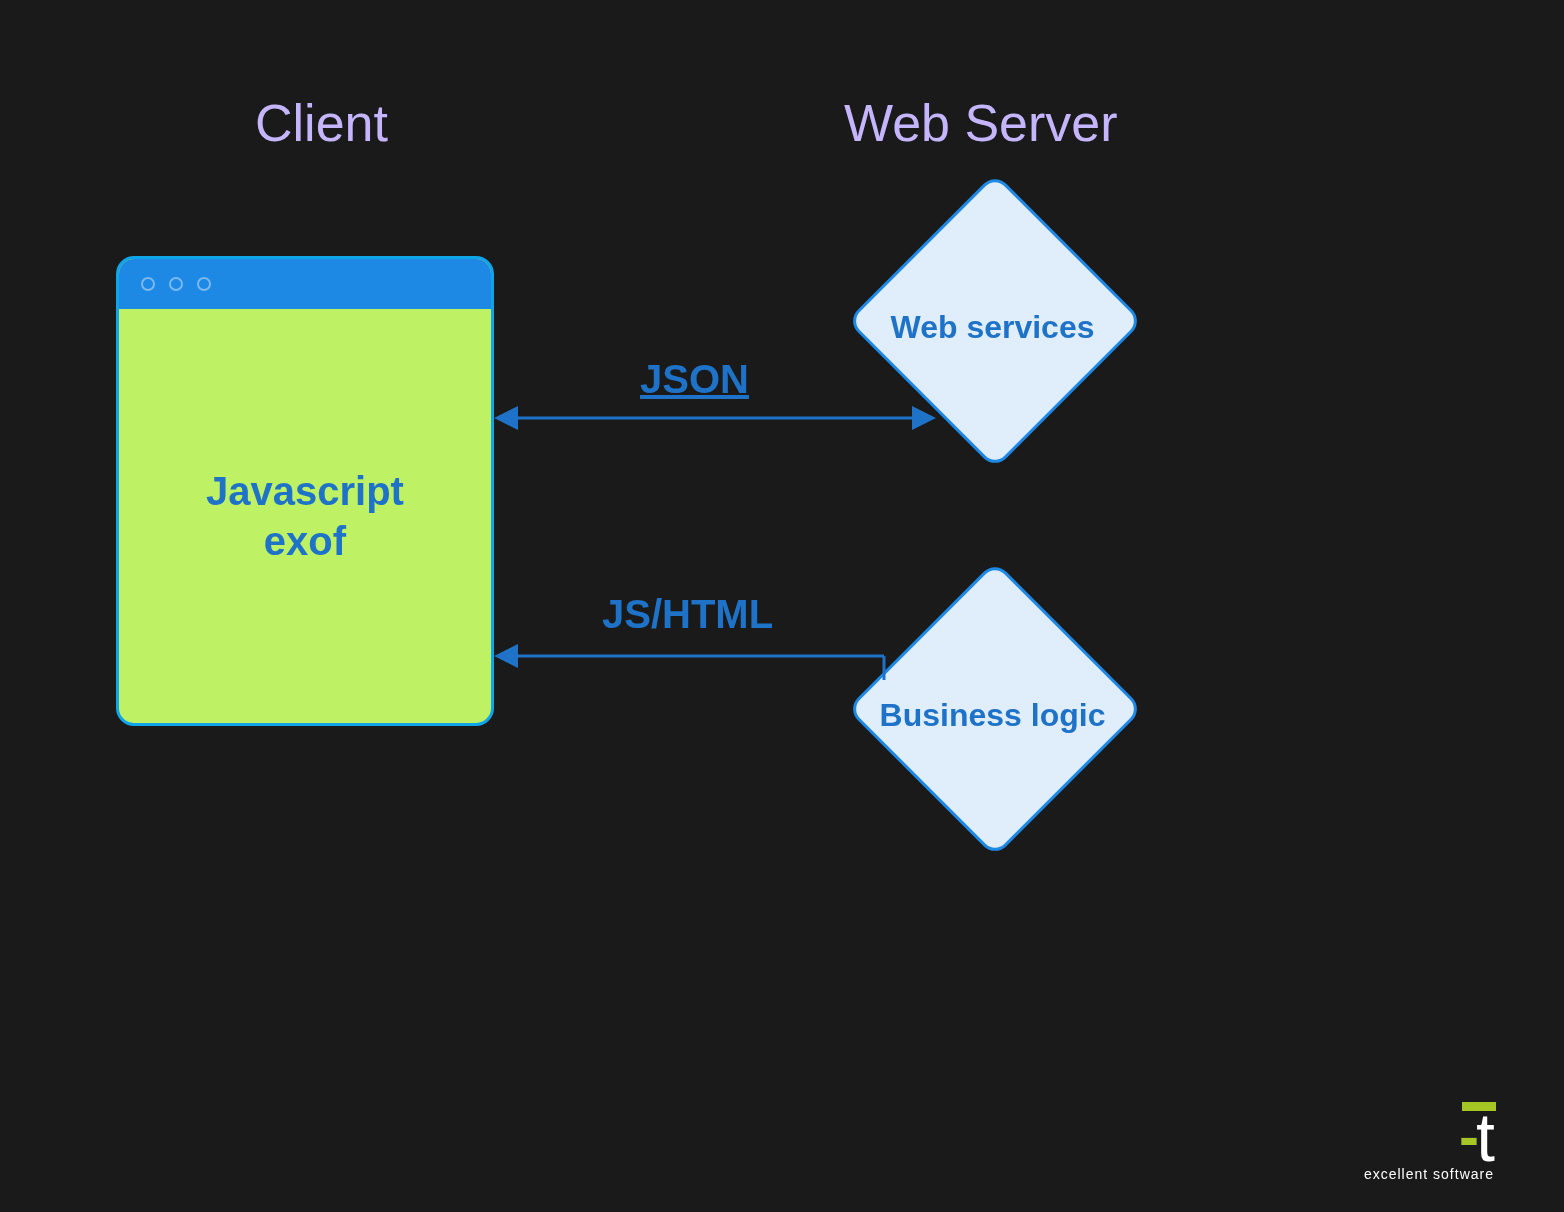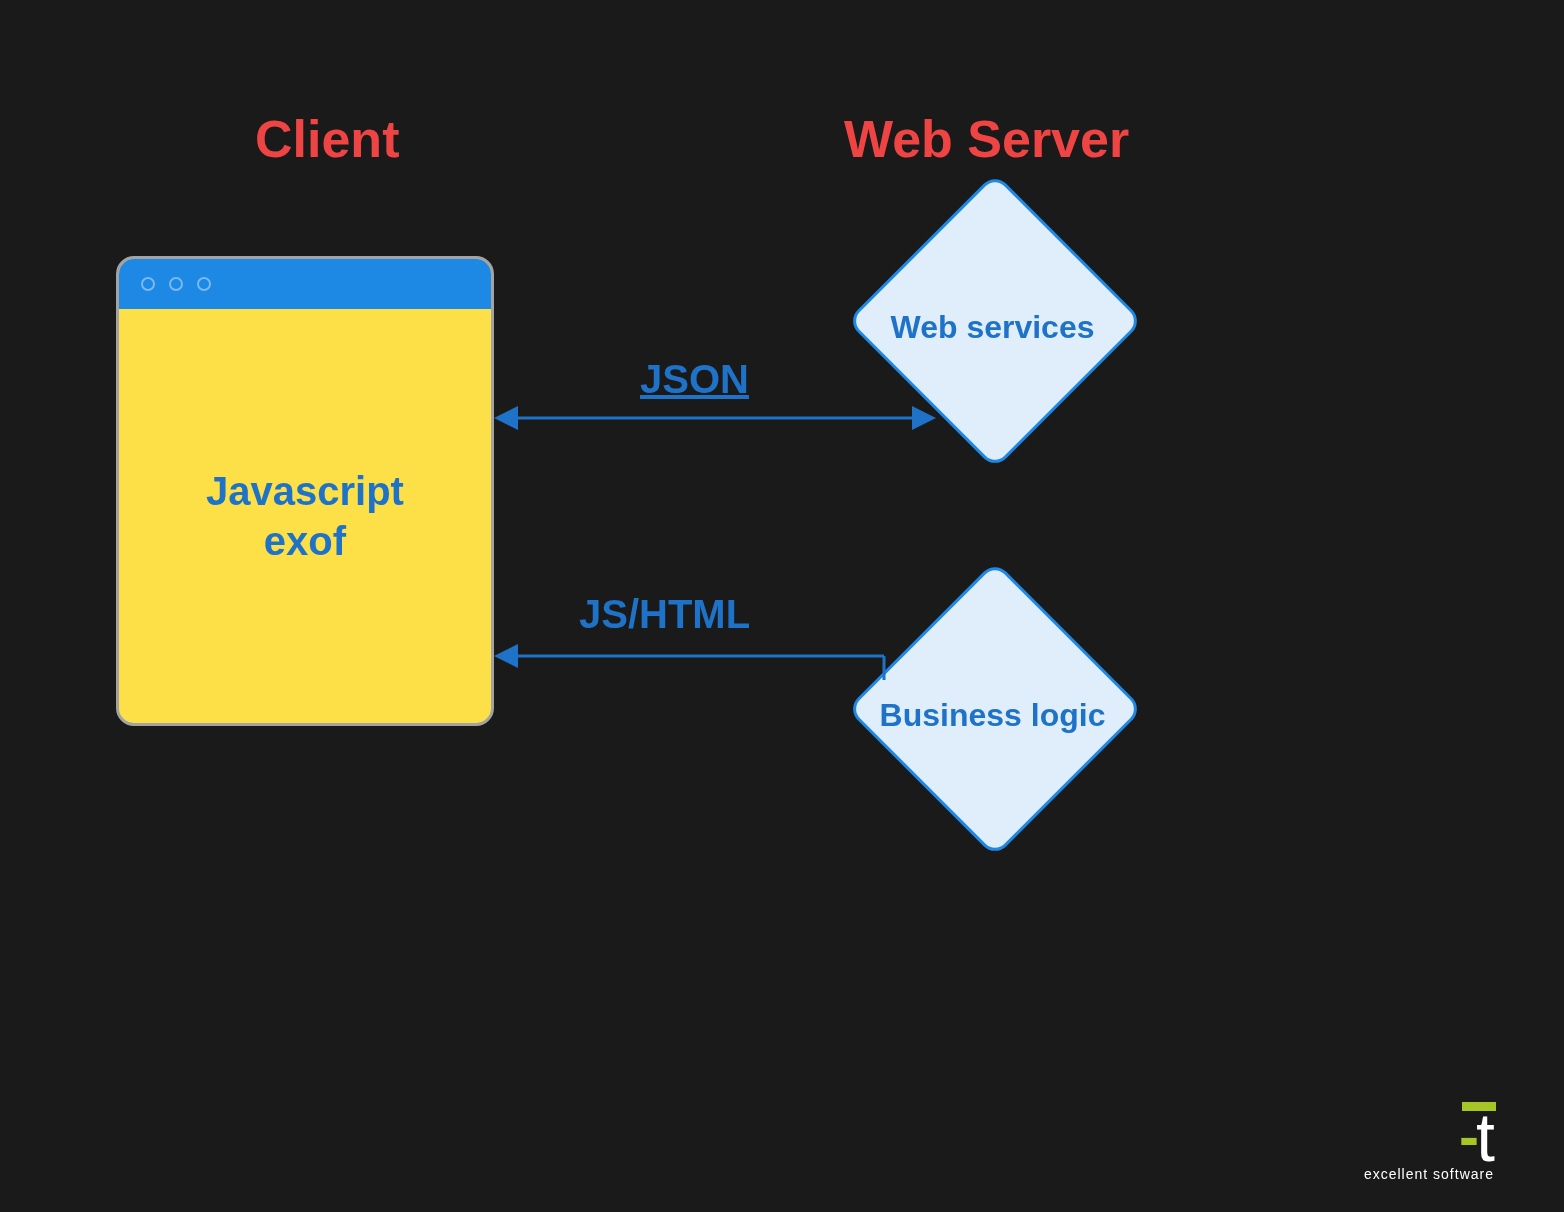--- a/index.html
+++ b/index.html
@@ -6,34 +6,33 @@
   body {
     background: #1a1a1a;
     width: 1564px;
     height: 1212px;
     position: relative;
     font-family: Arial, Helvetica, sans-serif;
     overflow: hidden;
   }
   .title {
     position: absolute;
-    color: #ef4444;
+    color: #c4b5fd;
     font-size: 52px;
-    font-weight: bold;
-    margin-top: 16px;
+    font-weight: normal;
   }
   .browser-window {
     position: absolute;
     left: 116px;
     top: 256px;
     width: 378px;
     height: 470px;
     border-radius: 18px;
-    background: #fde047;
-    border: 3px solid #a3a3a3;
+    background: #bef264;
+    border: 3px solid #0ea5e9;
     overflow: hidden;
   }
   .browser-titlebar {
     background: #1e88e5;
     height: 50px;
     display: flex;
     align-items: center;
     padding-left: 22px;
     gap: 14px;
   }
@@ -170,21 +169,21 @@
     </marker>
   </defs>
 
   <line x1="500" y1="418" x2="930" y2="418" stroke="#1e73c9" stroke-width="3" marker-start="url(#arrowhead-rev)" marker-end="url(#arrowhead)"></line>
 
   <line x1="500" y1="656" x2="884" y2="656" stroke="#1e73c9" stroke-width="3" marker-start="url(#arrowhead-rev)"></line>
   <line x1="884" y1="656" x2="884" y2="680" stroke="#1e73c9" stroke-width="3"></line>
 </svg>
 
 <div class="arrow-label" style="left:640px; top:357px;text-decoration:underline;">JSON</div>
-<div class="arrow-label" style="left:579px; top:592px;">JS/HTML</div>
+<div class="arrow-label" style="left:602px; top:592px;">JS/HTML</div>
 
 <div class="logo">
   <div class="logo-main">
     <span class="dash">-</span>
       <span class="tbar">t</span>
   </div>
   <div class="logo-sub">excellent software</div>
 </div>
 
 </body></html>

